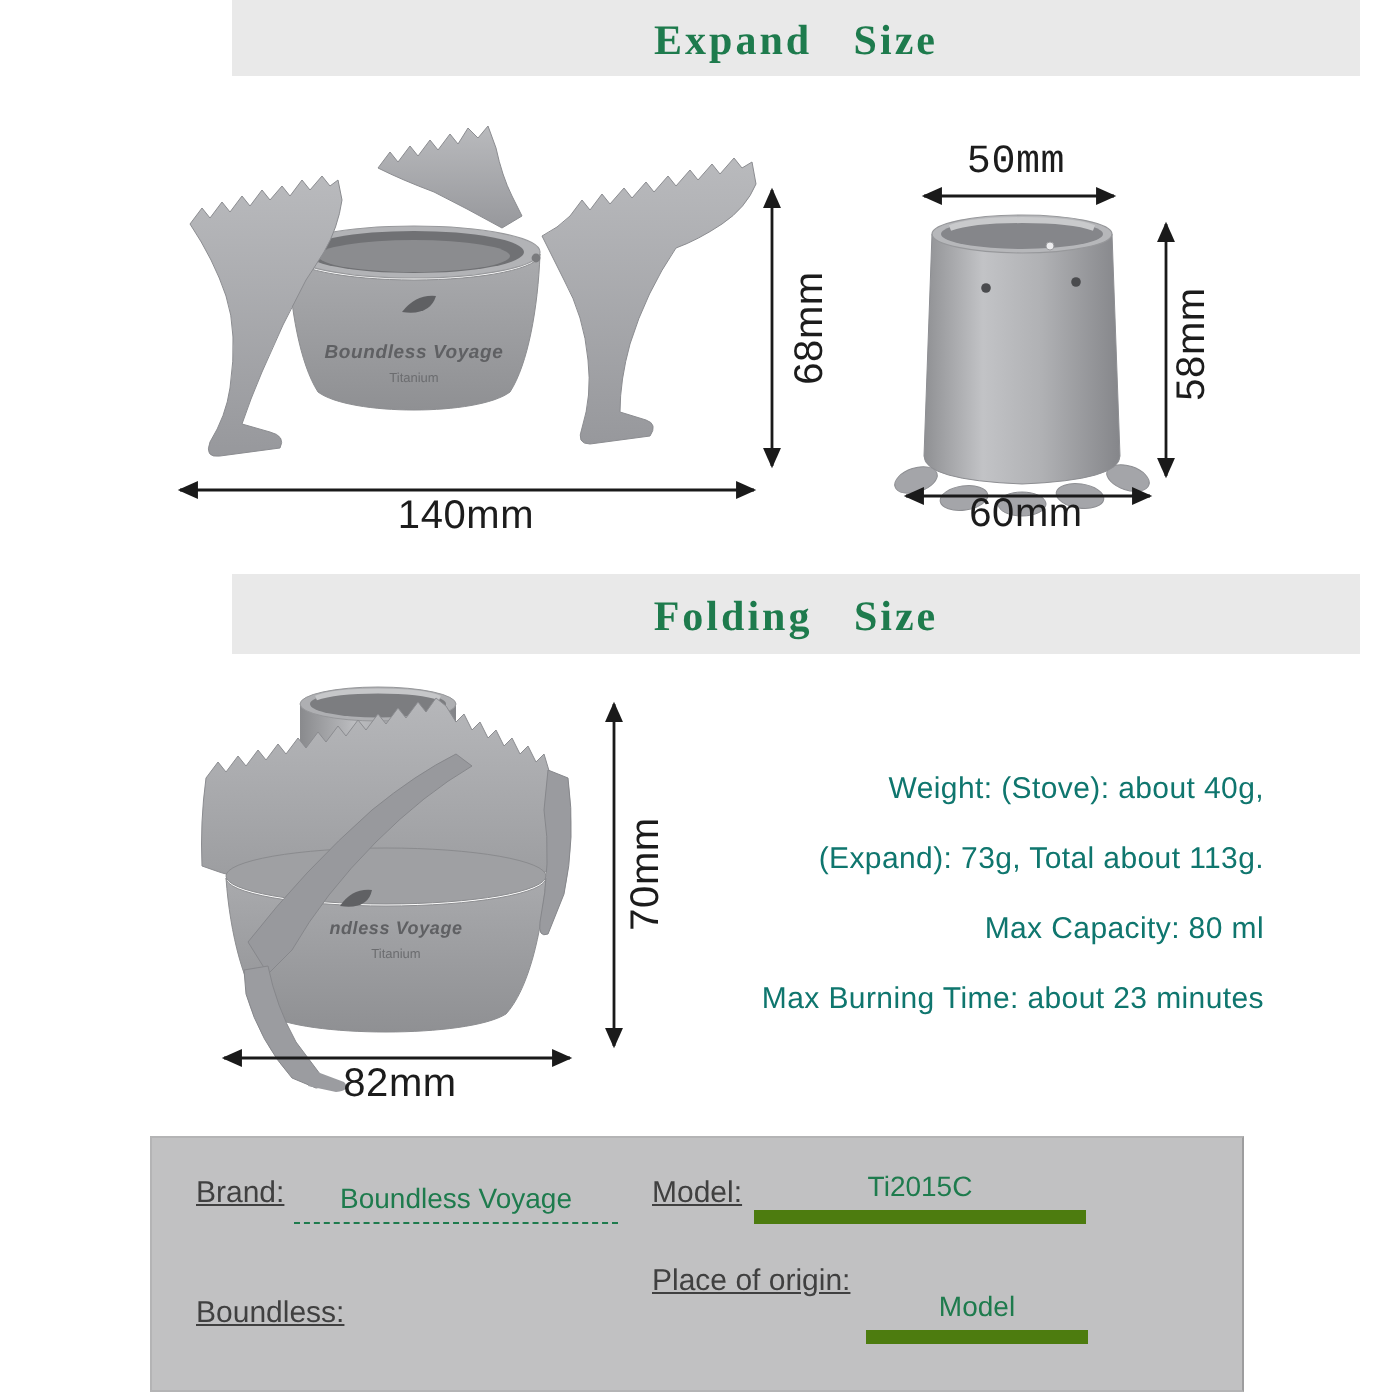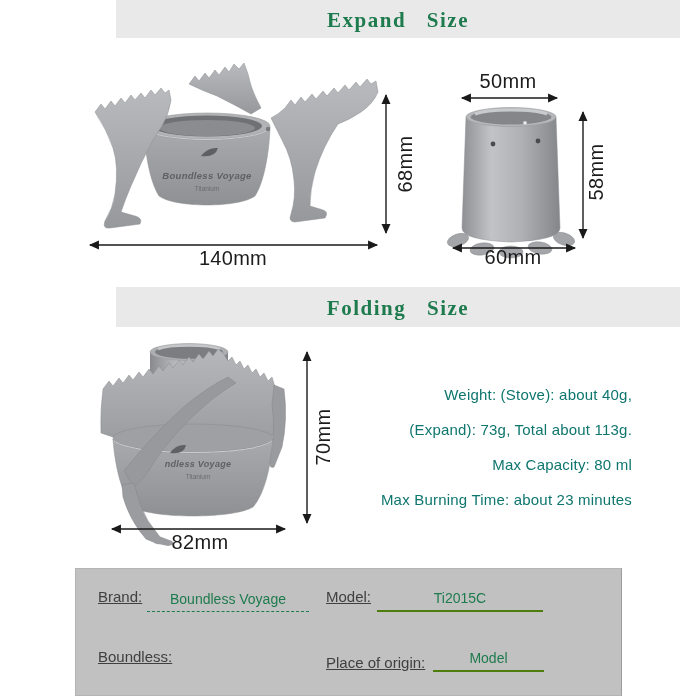--- a/index.html
+++ b/index.html
@@ -30,21 +30,21 @@
     background:#c1c1c2; border:1px solid #b4b4b5; border-right-color:#9d9d9e;
   }
   .p-label {
     position:absolute; color:#404040; font-size:15px; white-space:nowrap;text-decoration:underline;
   }
   .p-line {
     position:absolute; height:27px; display:flex; align-items:flex-end;
     justify-content:center;
   }
   .p-line.dashed { border-bottom:1px dashed #1e7b4d; }
-  .p-line.solid  { border-bottom:2px solid #4d7c0f; }
+  .p-line.solid  { border-bottom:7px solid #4d7c0f; }
   .p-value { color:#1e7b4d; font-size:14px; white-space:nowrap; padding-bottom:4px; }
   svg text { font-family:"Liberation Sans", sans-serif; }
 </style>
 </head>
 <body>
 
 <div id="canvas">
 
   <div class="band" id="band-expand">Expand Size</div>
 
@@ -112,21 +112,21 @@
 
     <circle cx="63" cy="84" r="2.4" fill="#4a4b4e"></circle>
     <circle cx="108" cy="81" r="2.4" fill="#4a4b4e"></circle>
     <circle cx="95" cy="63" r="2" fill="#ececee" stroke="#9a9b9e" stroke-width="0.5"></circle>
 
     <line x1="32" y1="38" x2="127" y2="38" stroke="#1a1a1a" stroke-width="1.4" marker-start="url(#ah)" marker-end="url(#ah)"></line>
     <line x1="153" y1="52" x2="153" y2="178" stroke="#1a1a1a" stroke-width="1.4" marker-start="url(#ah)" marker-end="url(#ah)"></line>
     <line x1="23" y1="188" x2="145" y2="188" stroke="#1a1a1a" stroke-width="1.4" marker-start="url(#ah)" marker-end="url(#ah)"></line>
   </svg>
 
-  <div class="dim" style="left:468px; top:70px; width:80px;">50mm</div>
+  <div class="dim" style="left:468px; top:70px; width:80px;font-family:Liberation Mono, monospace;">50mm</div>
   <div class="dim vert" style="left:565px; top:162px; width:60px; height:20px;">58mm</div>
   <div class="dim" style="left:473px; top:246px; width:80px;">60mm</div>
 
   <div class="band" id="band-folding">Folding Size</div>
 
   <svg class="art" style="left:60px; top:335px;" width="280" height="225" viewBox="0 0 280 225">
     <defs>
       <linearGradient id="gCyl2" x1="0" y1="0" x2="1" y2="0">
         <stop offset="0" stop-color="#898a8d"></stop>
           <stop offset="0.35" stop-color="#bcbdc0"></stop>
@@ -177,19 +177,19 @@
   <div id="panel">
     <span class="p-label" style="left:22px; top:19px;">Brand:</span>
     <div class="p-line dashed" style="left:71px; top:16px; width:162px;">
       <span class="p-value">Boundless Voyage</span>
     </div>
     <span class="p-label" style="left:250px; top:19px;">Model:</span>
     <div class="p-line solid" style="left:301px; top:16px; width:166px;">
       <span class="p-value">Ti2015C</span>
     </div>
     <span class="p-label" style="left:22px; top:79px;">Boundless:</span>
-    <span class="p-label" style="left:250px; top:85px;">Place of origin:</span>
+    <span class="p-label" style="left:250px; top:63px;">Place of origin:</span>
     <div class="p-line solid" style="left:357px; top:76px; width:111px;">
       <span class="p-value">Model</span>
     </div>
   </div>
 
 </div>
 
 </body></html>

